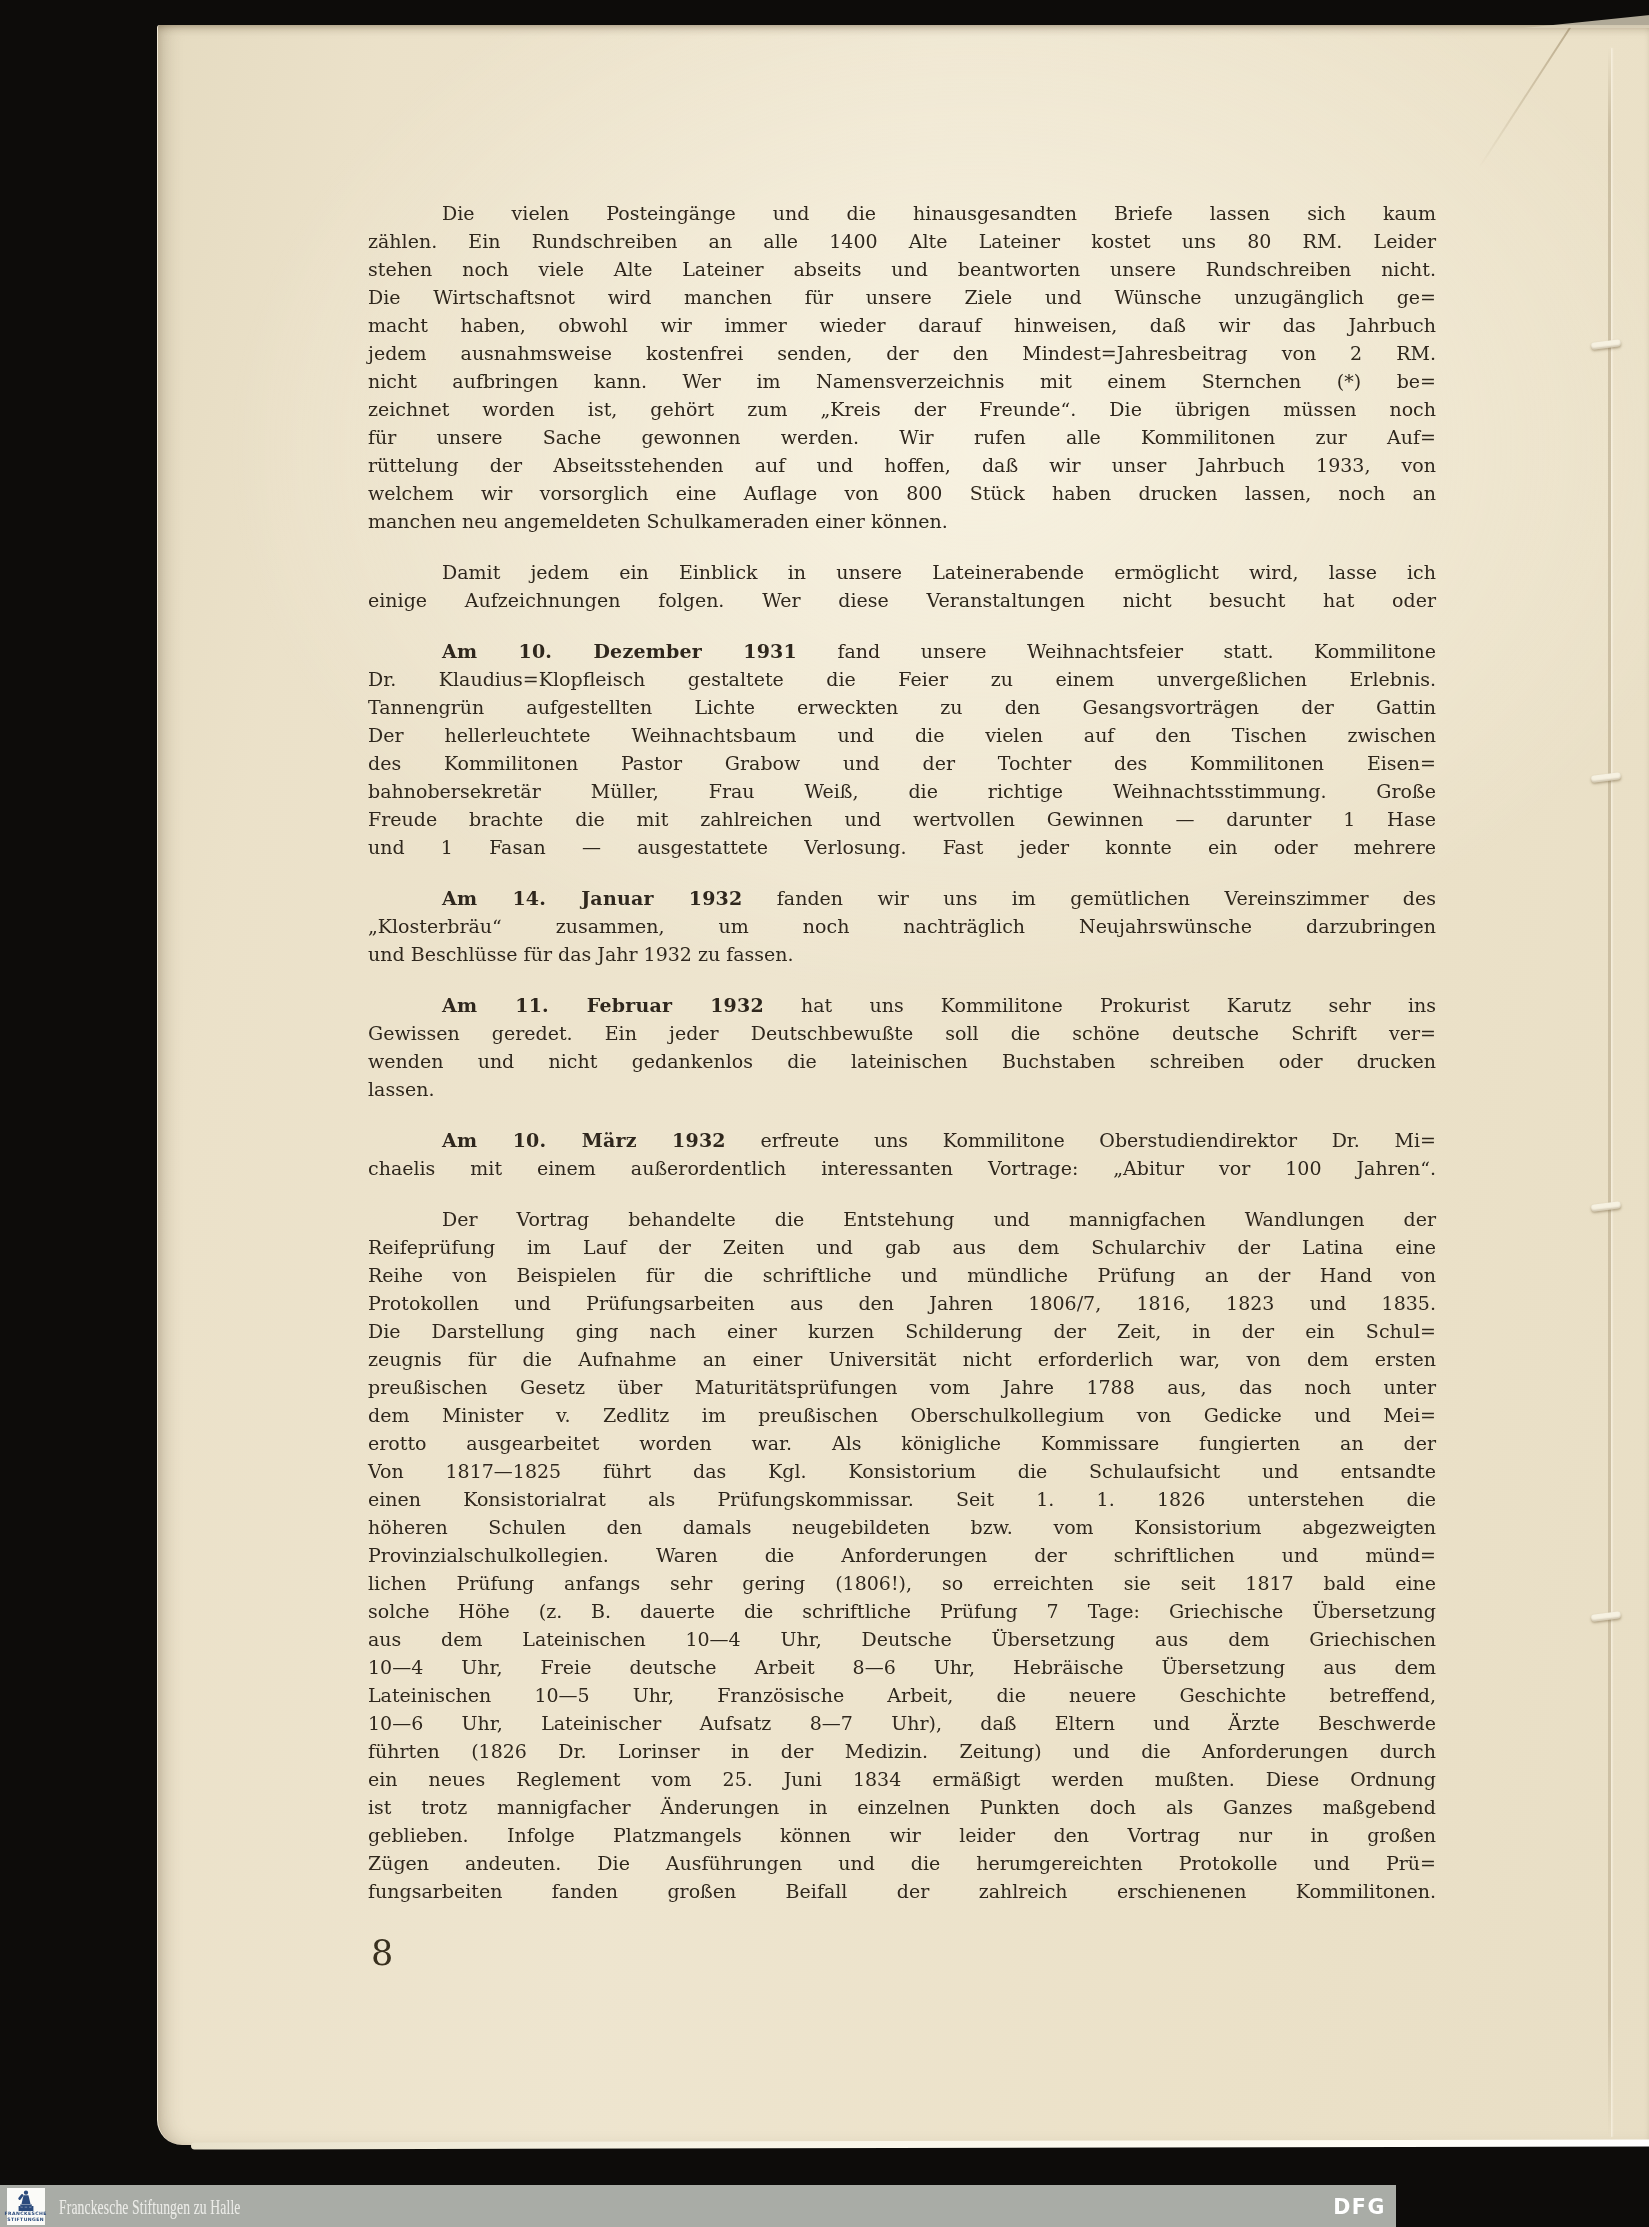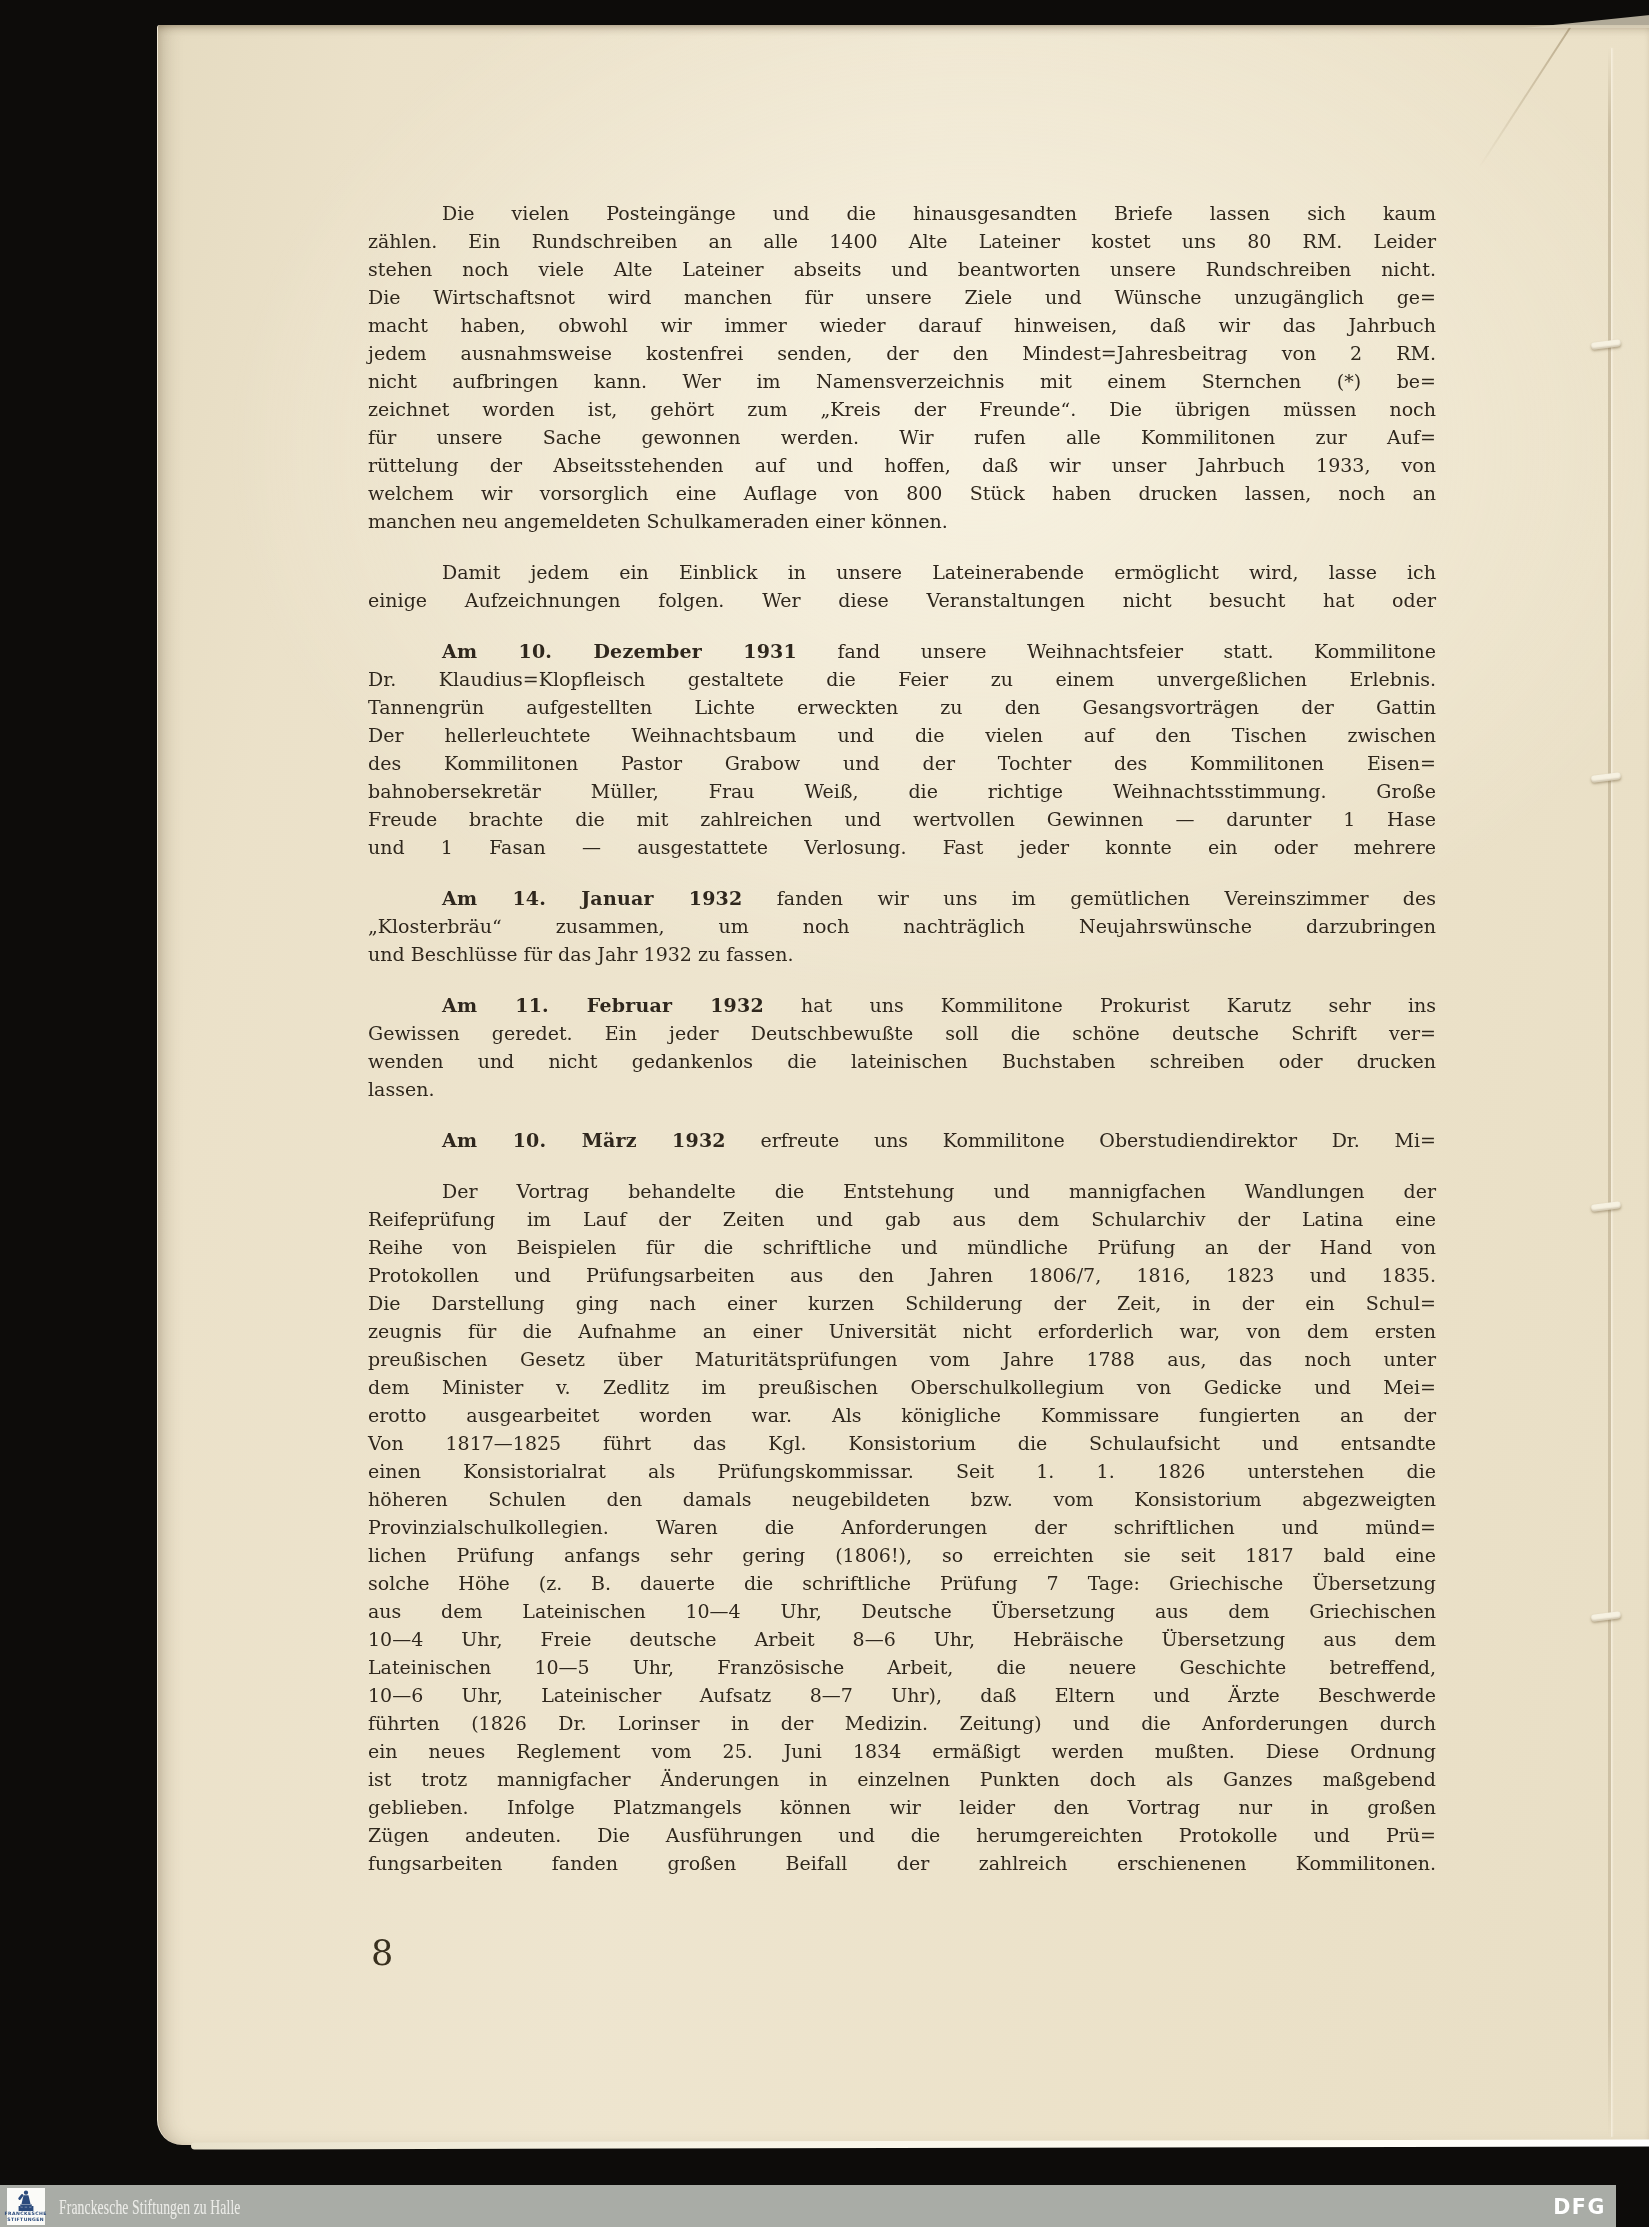--- a/index.html
+++ b/index.html
@@ -82,21 +82,21 @@
   .line b { font-weight:700; letter-spacing:0.2px; }
 
   .page-number {
     position:absolute; left:213px; top:1908px;
     font-size:35px; color:#39301f;
   }
 
   
   .footer-bar {
     position:absolute; left:0; top:2185px;
-    width:1616px; height:43px;
+    width:1396px; height:43px;
     background:#a9aca6;
   }
   .logo-box {
     position:absolute; left:6.6px; top:3.3px;
     width:38px; height:37px;
     background:#fbfbf8;
     display:flex; flex-direction:column; align-items:center; justify-content:flex-start;
     padding-top:1.6px; box-sizing:border-box;
   }
   .logo-caption {
@@ -156,20 +156,21 @@
       <div class="line">Freude brachte die mit zahlreichen und wertvollen Gewinnen — darunter 1 Hase</div>
       <div class="line">und 1 Fasan — ausgestattete Verlosung. Fast jeder konnte ein oder mehrere</div>
       <div class="line indent para"><b>Am 14. Januar 1932</b> fanden wir uns im gemütlichen Vereinszimmer des</div>
       <div class="line">„Klosterbräu“ zusammen, um noch nachträglich Neujahrswünsche darzubringen</div>
       <div class="line short">und Beschlüsse für das Jahr 1932 zu fassen.</div>
       <div class="line indent para"><b>Am 11. Februar 1932</b> hat uns Kommilitone Prokurist Karutz sehr ins</div>
       <div class="line">Gewissen geredet. Ein jeder Deutschbewußte soll die schöne deutsche Schrift ver=</div>
       <div class="line">wenden und nicht gedankenlos die lateinischen Buchstaben schreiben oder drucken</div>
       <div class="line short">lassen.</div>
       <div class="line indent para"><b>Am 10. März 1932</b> erfreute uns Kommilitone Oberstudiendirektor Dr. Mi=</div>
+      <div class="line">chaelis mit einem außerordentlich interessanten Vortrage: „Abitur vor 100 Jahren“.</div>
       <div class="line indent para">Der Vortrag behandelte die Entstehung und mannigfachen Wandlungen der</div>
       <div class="line">Reifeprüfung im Lauf der Zeiten und gab aus dem Schularchiv der Latina eine</div>
       <div class="line">Reihe von Beispielen für die schriftliche und mündliche Prüfung an der Hand von</div>
       <div class="line">Protokollen und Prüfungsarbeiten aus den Jahren 1806/7, 1816, 1823 und 1835.</div>
       <div class="line">Die Darstellung ging nach einer kurzen Schilderung der Zeit, in der ein Schul=</div>
       <div class="line">zeugnis für die Aufnahme an einer Universität nicht erforderlich war, von dem ersten</div>
       <div class="line">preußischen Gesetz über Maturitätsprüfungen vom Jahre 1788 aus, das noch unter</div>
       <div class="line">dem Minister v. Zedlitz im preußischen Oberschulkollegium von Gedicke und Mei=</div>
       <div class="line">erotto ausgearbeitet worden war. Als königliche Kommissare fungierten an der</div>
       <div class="line">Von 1817—1825 führt das Kgl. Konsistorium die Schulaufsicht und entsandte</div>

